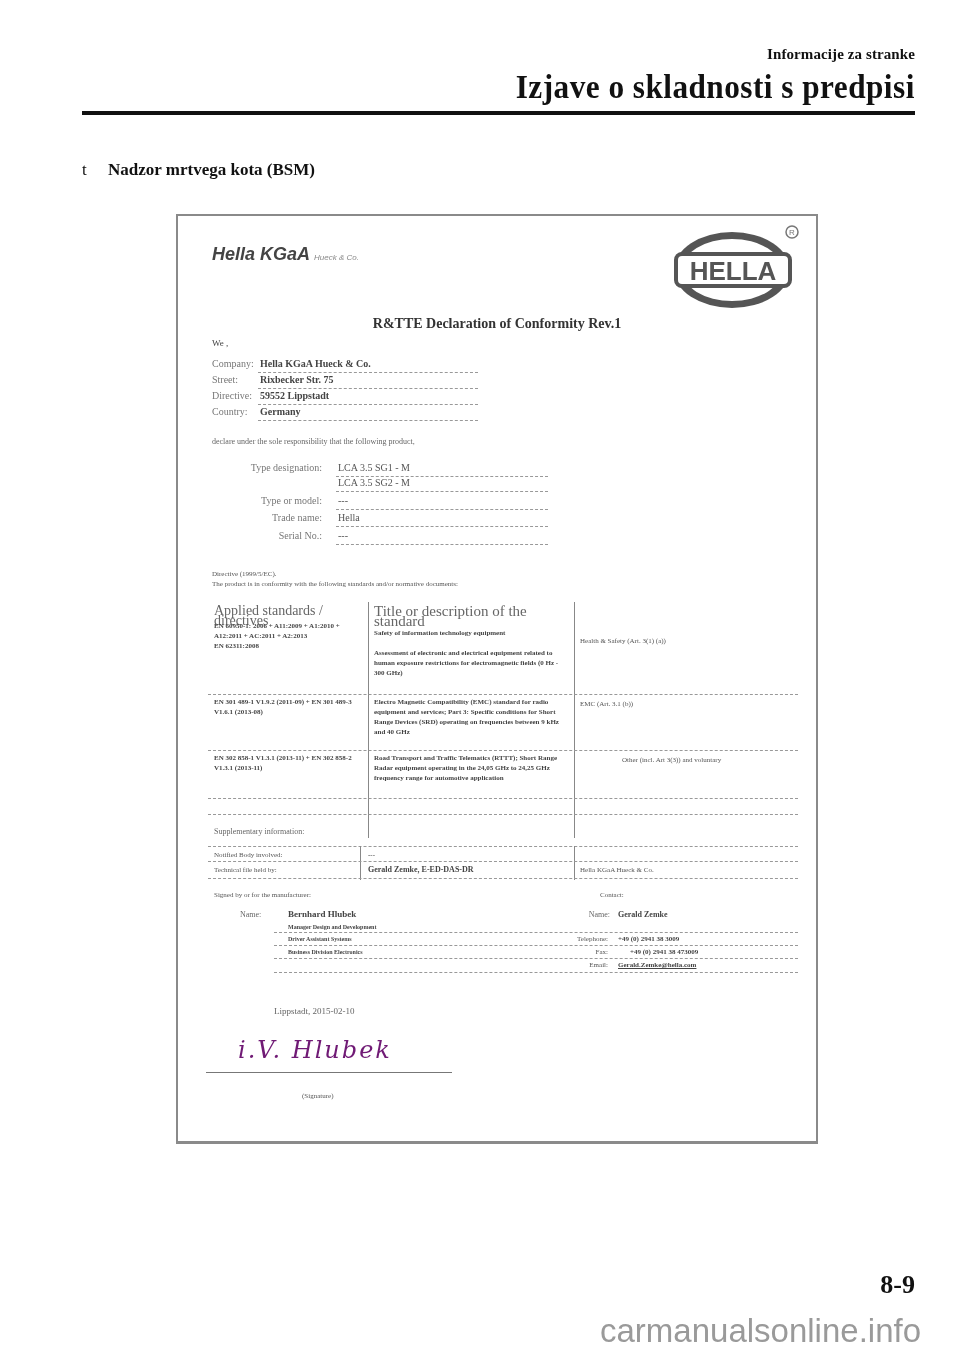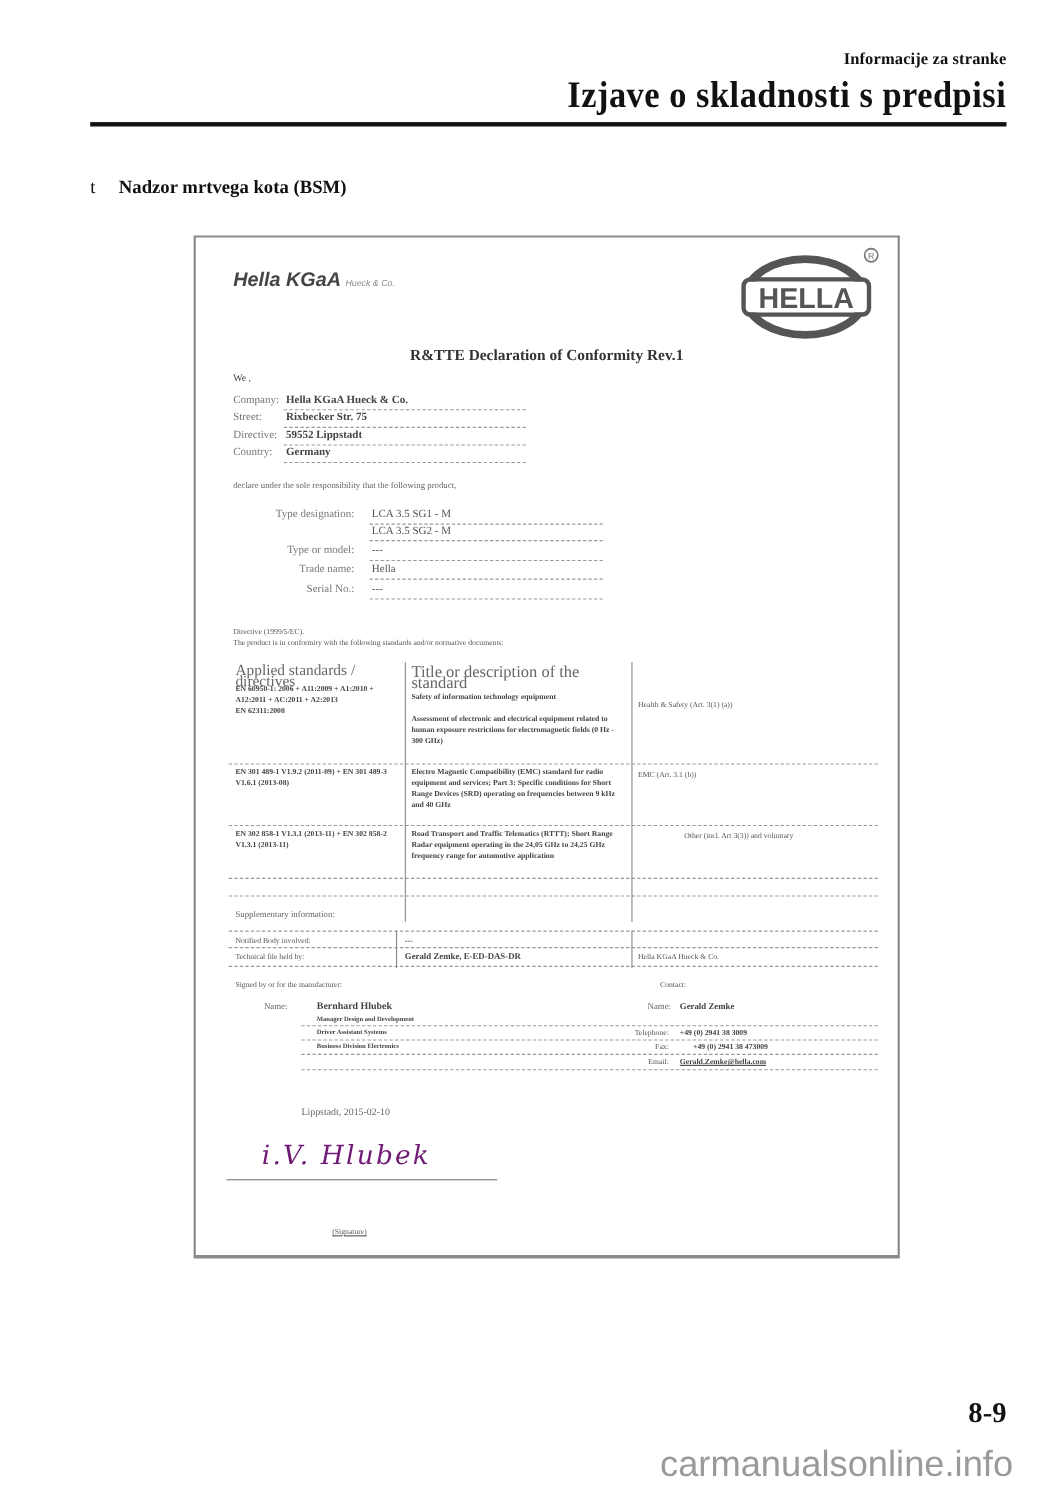--- a/index.html
+++ b/index.html
@@ -170,17 +170,17 @@
     <div class="dash" style="left:96px;width:524px;top:742px;"></div>
     <div class="abs tiny" style="left:350px;top:744px;width:80px;text-align:right;">Email:</div>
     <div class="abs tiny bold" style="left:440px;top:744px;text-decoration:underline;">Gerald.Zemke@hella.com</div>
     <div class="dash" style="left:96px;width:524px;top:756px;"></div>
   </div>
 
   <div class="abs small" style="left:96px;top:790px;font-size:9px;">Lippstadt, 2015-02-10</div>
 
   <div class="abs" style="left:60px;top:820px;font-family:'DejaVu Serif', serif;font-style:italic;font-size:24px;color:#701a75;letter-spacing:2px;">i.V. Hlubek</div>
   <div class="abs" style="left:28px;top:856px;width:246px;height:0;border-top:1.5px solid #777;"></div>
-  <div class="abs tiny" style="left:124px;top:899px;text-decoration:underline;">(Signature)</div>
+  <div class="abs tiny" style="left:124px;top:875px;">(Signature)</div>
 </div>
 
 <div class="footer">8-9</div>
 <div class="wm">carmanualsonline.info</div>
 
 </body></html>

